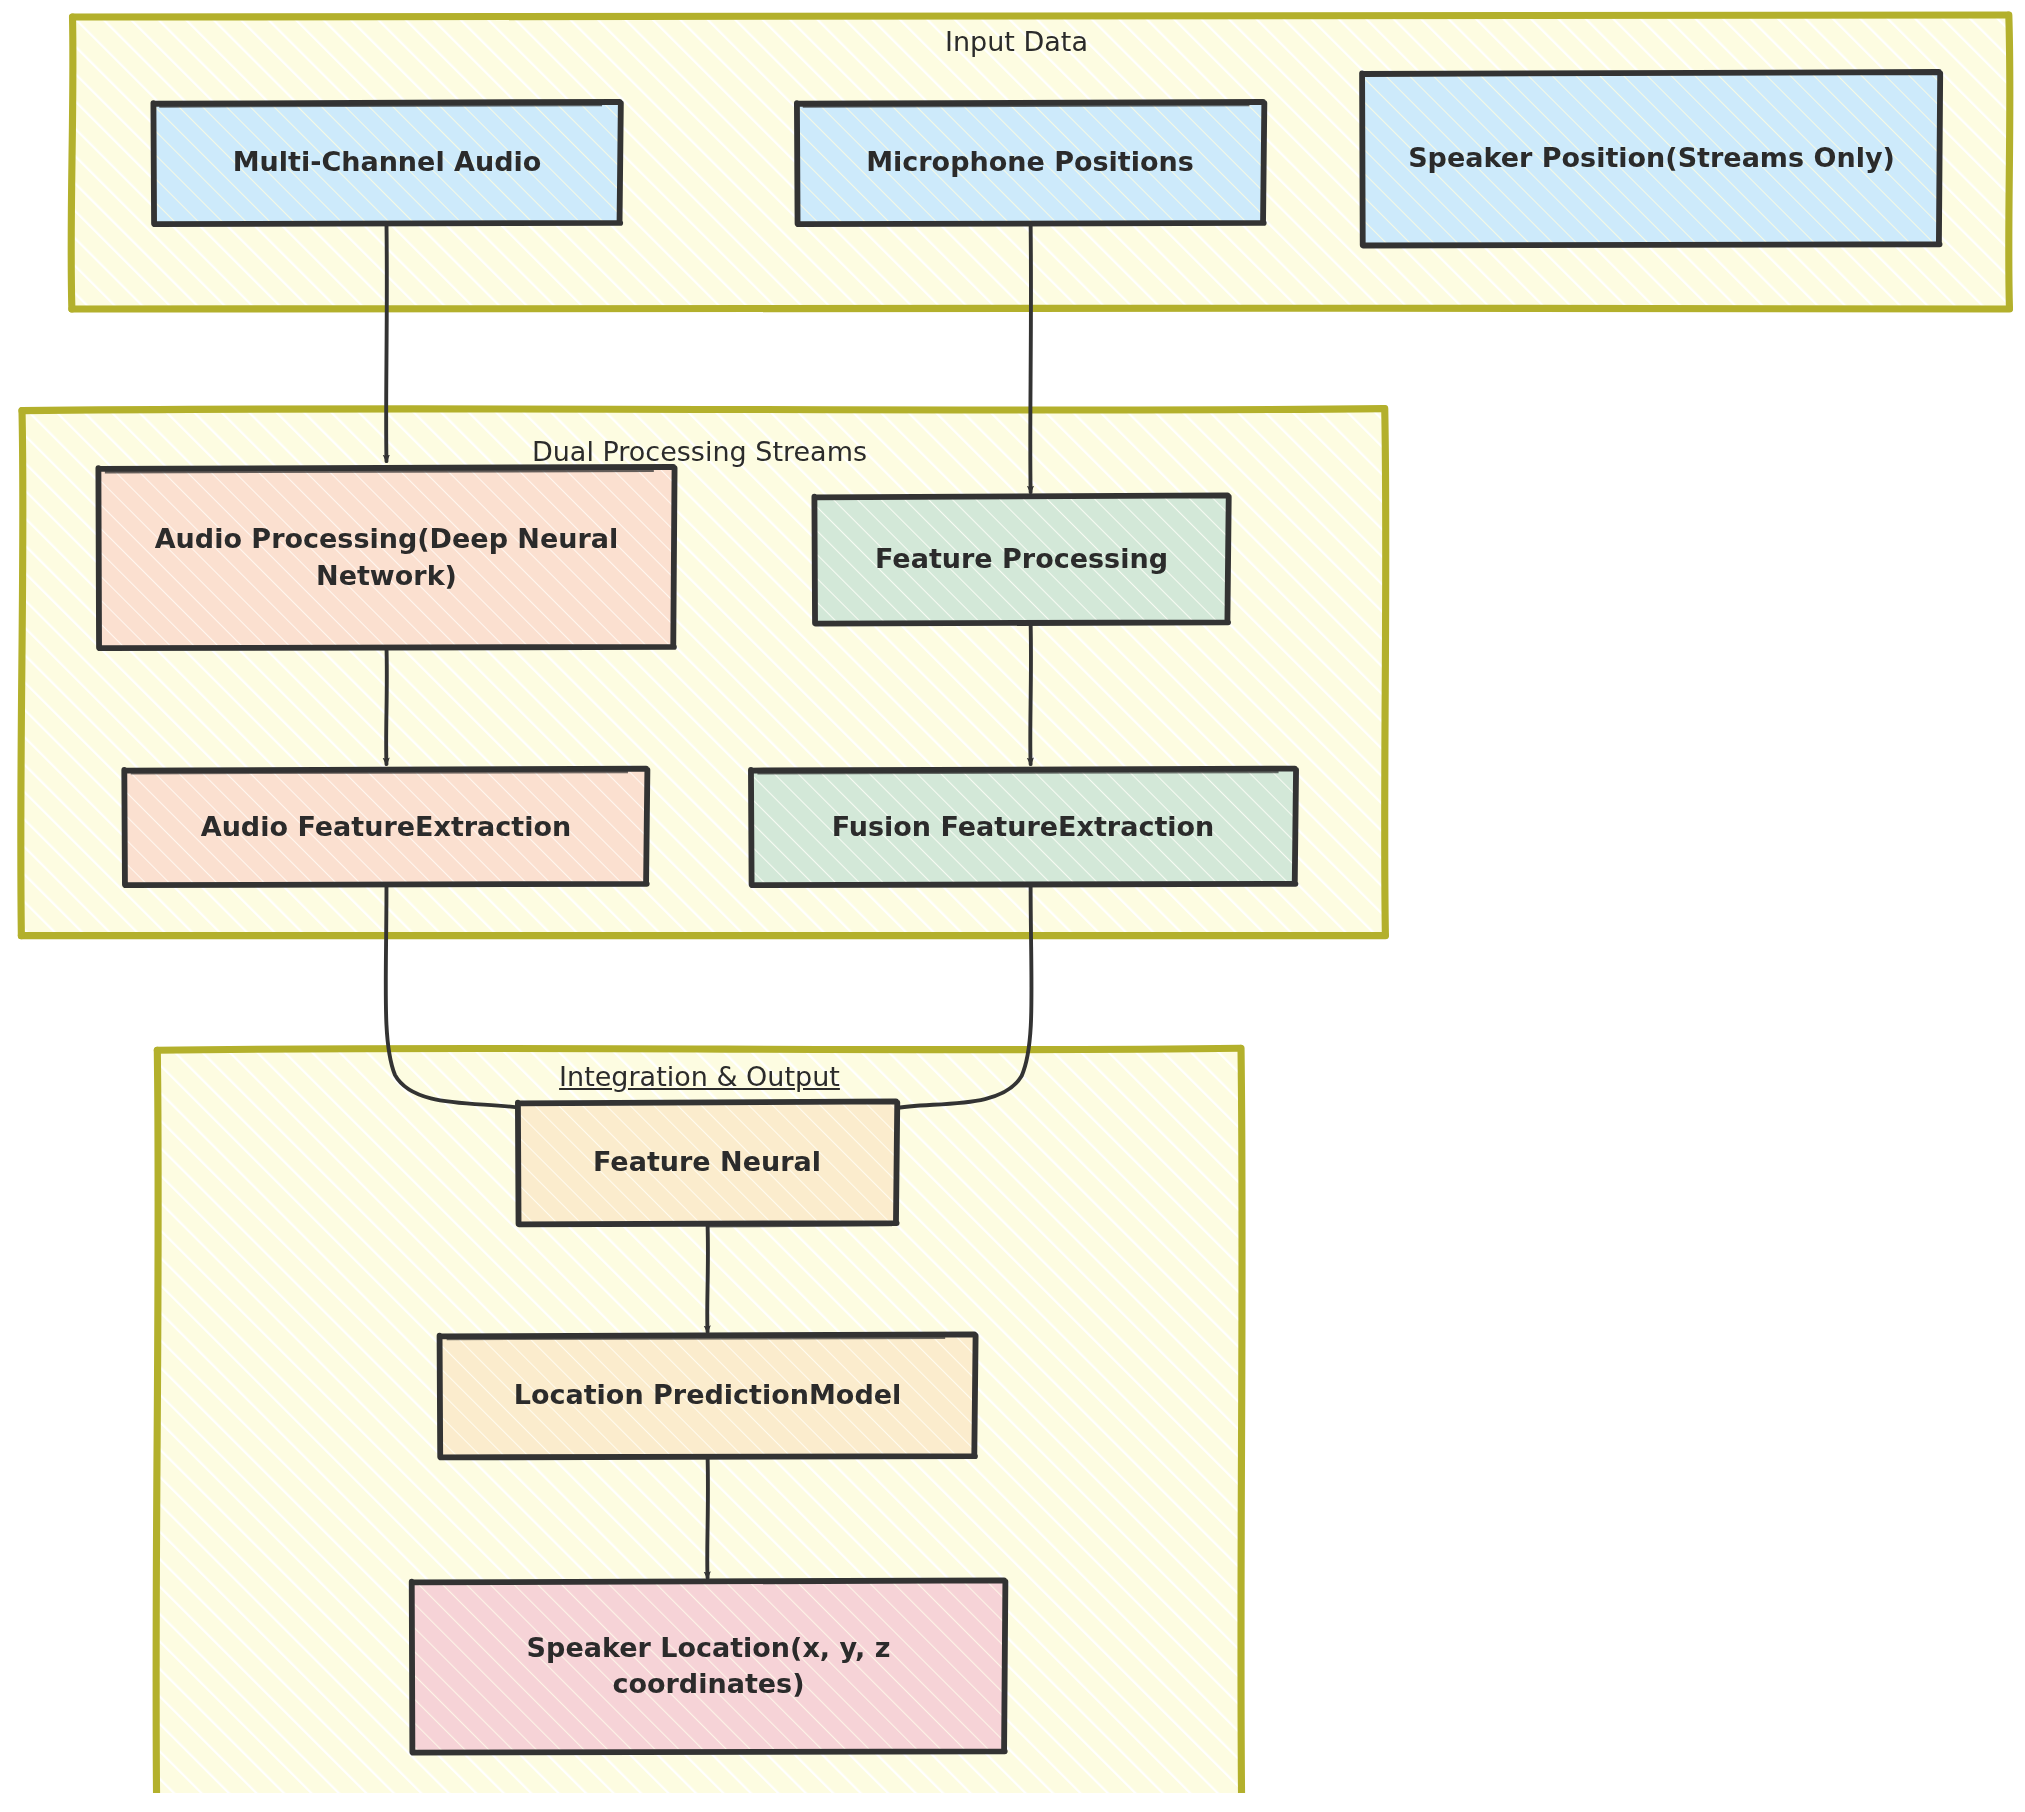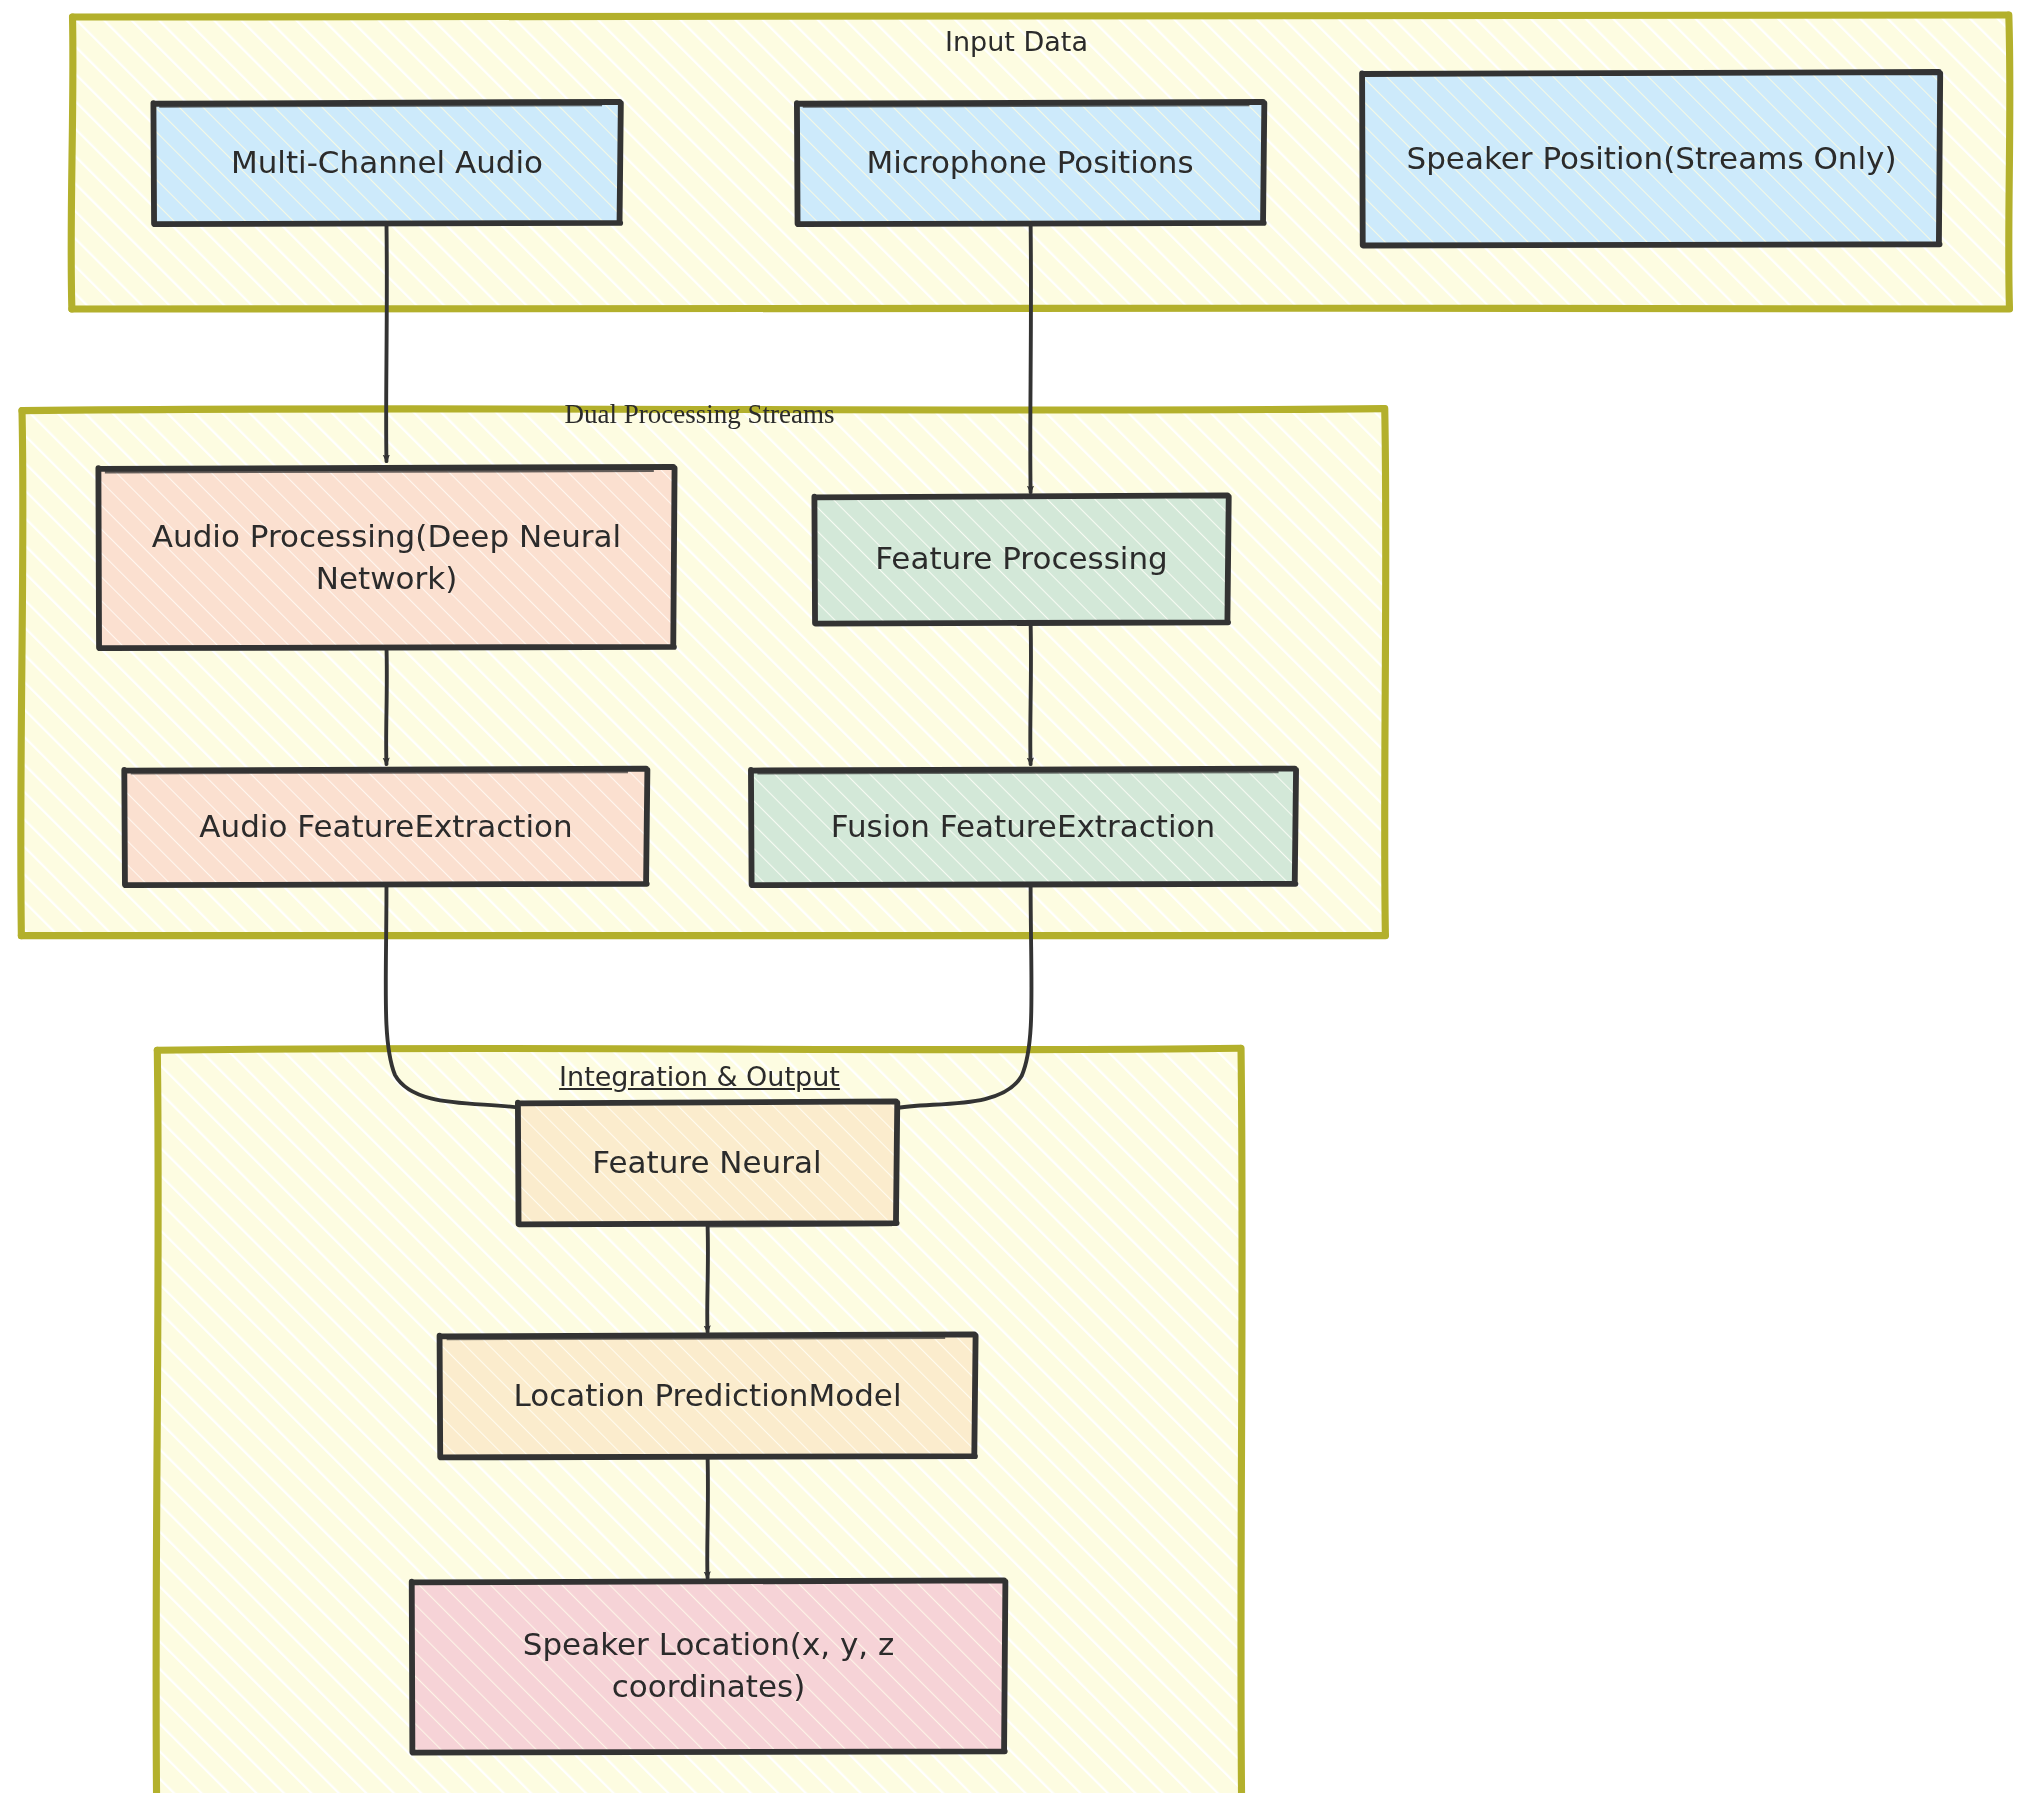--- a/index.html
+++ b/index.html
@@ -1,21 +1,21 @@
 <!DOCTYPE html>
 <html style="font-size:10.4px"><head>
 <meta charset="utf-8">
 <style>
   html,body{margin:0;padding:0;background:#ffffff;}
   body{width:2025px;height:1813px;font-family:"DejaVu Sans",sans-serif;}
   #stage{position:relative;width:2025px;height:1793px;overflow:hidden;}
   svg.layer{position:absolute;left:0;top:0;width:2025px;height:1813px;}
   .lbl{position:absolute;display:flex;align-items:center;justify-content:center;
        text-align:center;color:#2b2b2b;pointer-events:none;line-height:1.35;}
-  .node-lbl{font-size:31px;}
+  .node-lbl{font-size:27px;font-weight:bold;}
   .sg-lbl{font-size:27px;}
 </style>
 </head>
 <body>
 
 <div id="stage">
 
   <svg class="layer" viewBox="0 0 3128 2800">
     <defs>
       <pattern id="hatchYellow" width="30" height="30" patternTransform="rotate(-45)" patternUnits="userSpaceOnUse">
@@ -135,21 +135,21 @@
       <path d="M690,2067 L1460,2065" stroke="#333333" stroke-width="6" fill="none" opacity="0.7"></path>
     </g>
 
     <g>
       <rect x="636" y="2442" width="917" height="264" fill="url(#hatchPink)"></rect>
       <path d="M637,2444 L1551,2441 M1553,2443 L1551,2703 M1552,2705 L638,2707 M637,2706 L636,2443" stroke="#333333" stroke-width="9" fill="none" stroke-linecap="round"></path>
     </g>
   </svg>
 
   <div class="lbl sg-lbl" style="left:816px;top:24.6px;width:401px;height:36px;">Input Data</div>
-  <div class="lbl sg-lbl" style="left:311px;top:396px;width:777px;height:36px;font-family:Liberation Serif, serif;">Dual Processing Streams</div>
+  <div class="lbl sg-lbl" style="left:311px;top:434px;width:777px;height:36px;">Dual Processing Streams</div>
   <div class="lbl sg-lbl" style="left:363px;top:1059px;width:673px;height:36px;text-decoration:underline;">Integration &amp; Output</div>
 
   <div class="lbl node-lbl" style="left:160px;top:109px;width:454px;height:107px;">Multi-Channel Audio</div>
   <div class="lbl node-lbl" style="left:803px;top:109px;width:454px;height:107px;">Microphone Positions</div>
   <div class="lbl node-lbl" style="left:1395px;top:79px;width:513px;height:159px;">Speaker Position(Streams Only)</div>
 
   <div class="lbl node-lbl" style="left:131px;top:474px;width:511px;height:167px;">Audio Processing(Deep Neural Network)</div>
   <div class="lbl node-lbl" style="left:821px;top:502px;width:401px;height:114px;">Feature Processing</div>
   <div class="lbl node-lbl" style="left:131px;top:776px;width:510px;height:102px;">Audio FeatureExtraction</div>
   <div class="lbl node-lbl" style="left:757px;top:776px;width:532px;height:102px;">Fusion FeatureExtraction</div>

